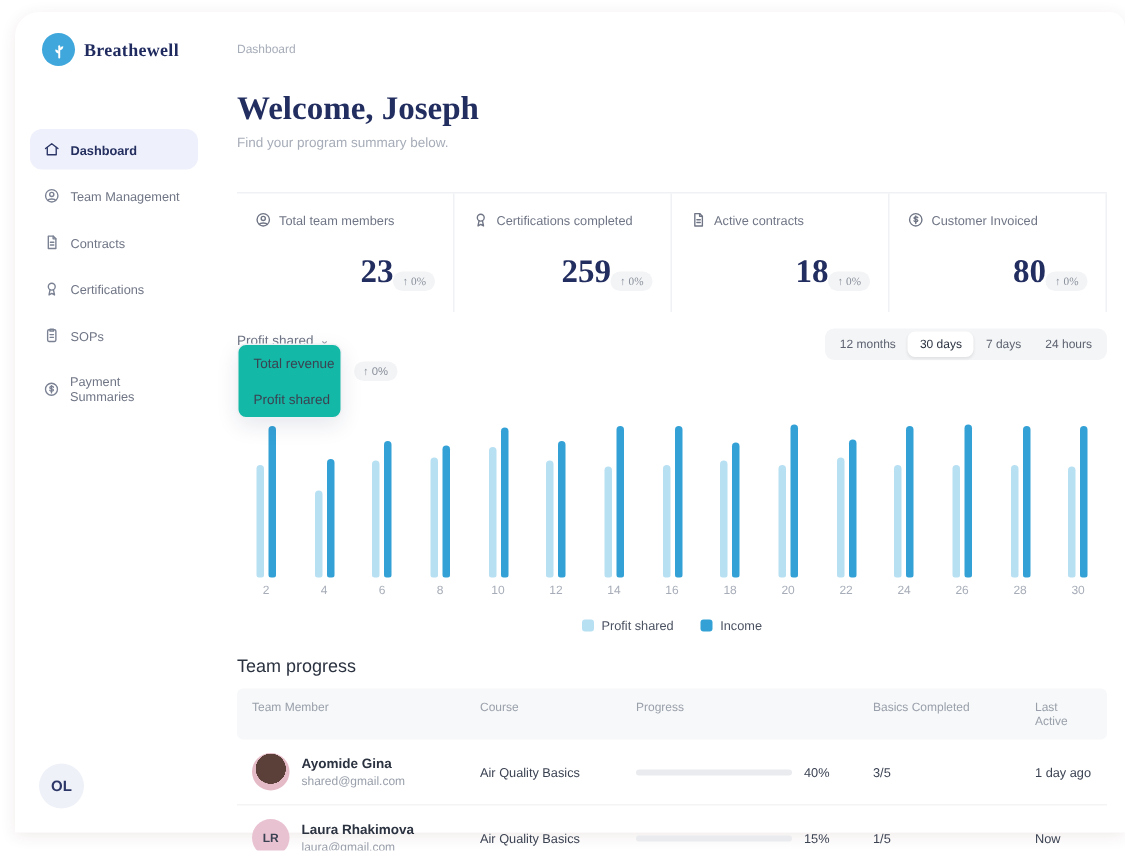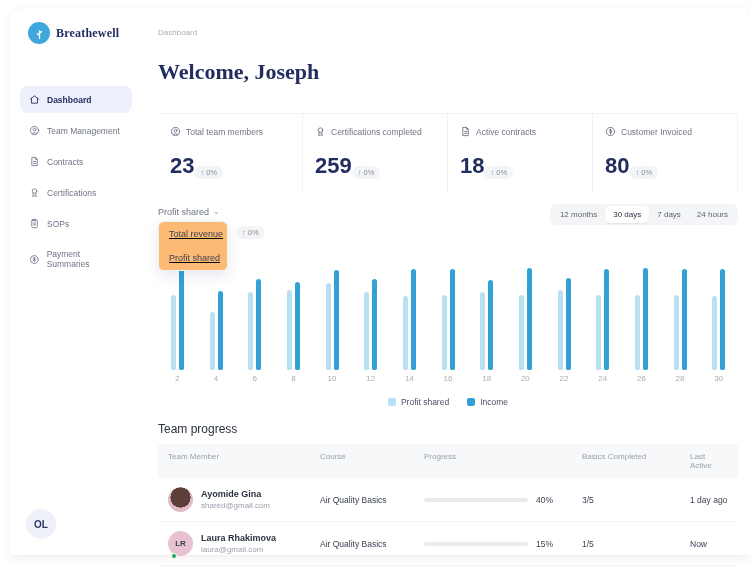--- a/index.html
+++ b/index.html
@@ -34,31 +34,31 @@
   .page-title { margin-top:22px; font-family:"Liberation Serif", serif; font-weight:700;
     font-size:22px; color:#232e60; }
   .page-sub { margin-top:5px; font-size:9px; color:#a7adb8; }
 
   
   .stats { margin-top:28px; display:grid; grid-template-columns:repeat(4,1fr);
     border-top:1px solid #f0f1f4; }
   .stat { padding:12px 12px 14px 12px; border-right:1px solid #f0f1f4; }
   .stat-head { display:flex; align-items:center; gap:5px; font-size:8.5px; color:#6f7585; }
   .stat-head svg { width:11px; height:11px; stroke:#6f7585; }
-  .stat-body { margin-top:16px; display:flex; align-items:flex-end; justify-content:flex-start; }
+  .stat-body { margin-top:16px; display:flex; align-items:flex-end; justify-content:flex-end;font-family:Liberation Serif, serif; }
   .stat-value { font-size:22px; font-weight:bold; color:#232e60; }
   .pill { display:inline-flex; align-items:center; gap:2px; background:#f3f4f6; border-radius:8px;
     padding:2px 6px; font-size:7.5px; color:#8a909b; }
 
   
   .chart-head { margin-top:11px; display:flex; align-items:flex-start; justify-content:space-between; position:relative; height:22px; }
   .metric-trigger { display:flex; align-items:center; gap:4px; font-size:9px; color:#6f7585; cursor:pointer; padding-top:3px; }
   .chev { font-size:8px; color:#9aa0ab; line-height:1; }
-  .metric-menu { position:absolute; left:0; top:17px; width:70px; background:#fdba74;
-    border:1px solid #f0f1f4; border-radius:6px; box-shadow:0 5px 14px rgba(30,40,90,.10); z-index:5;text-decoration:underline; }
+  .metric-menu { position:absolute; left:0; top:10px; width:70px; background:#14b8a6;
+    border:1px solid #f0f1f4; border-radius:6px; box-shadow:0 5px 14px rgba(30,40,90,.10); z-index:5; }
   .metric-menu .mi { padding:7px 10px; font-size:9px; color:#3b4252; cursor:pointer; white-space:nowrap; }
   .chart-badge { position:absolute; left:78px; top:22px; }
   .filters { display:flex; background:#f4f5f7; border-radius:6px; padding:2px; }
   .fbtn { font-size:8px; color:#5c услуг; color:#5d6370; padding:4px 8px; border-radius:5px; border:none; background:transparent; cursor:pointer; font-family:inherit; }
   .fbtn.active { background:#ffffff; box-shadow:0 1px 2px rgba(0,0,0,.08); color:#2b3240; }
 
   
   .chart { margin-top:42px; display:flex; align-items:flex-end; height:102px; }
   .bgroup { flex:1; display:flex; flex-direction:column; align-items:center; height:100%; position:relative; }
   .bars { display:flex; align-items:flex-end; gap:3px; height:100%; }
@@ -161,20 +161,21 @@
       </nav>
 
       <div class="side-bottom">
         <div class="me-avatar">OL</div>
       </div>
     </aside>
 
     <section class="main">
       <div class="breadcrumb">Dashboard</div>
       <h1 class="page-title">Welcome, Joseph</h1>
+      <div class="page-sub">Find your program summary below.</div>
 
       <div class="stats">
         <div class="stat">
           <div class="stat-head">
             <svg viewBox="0 0 24 24" fill="none" stroke-width="2" stroke-linecap="round">
                 <circle cx="12" cy="12" r="9"></circle>
                 <circle cx="12" cy="10" r="3"></circle>
                 <path d="M6.5 19c1.2-3 9.8-3 11 0"></path>
               </svg>
             <span>Total team members</span>

